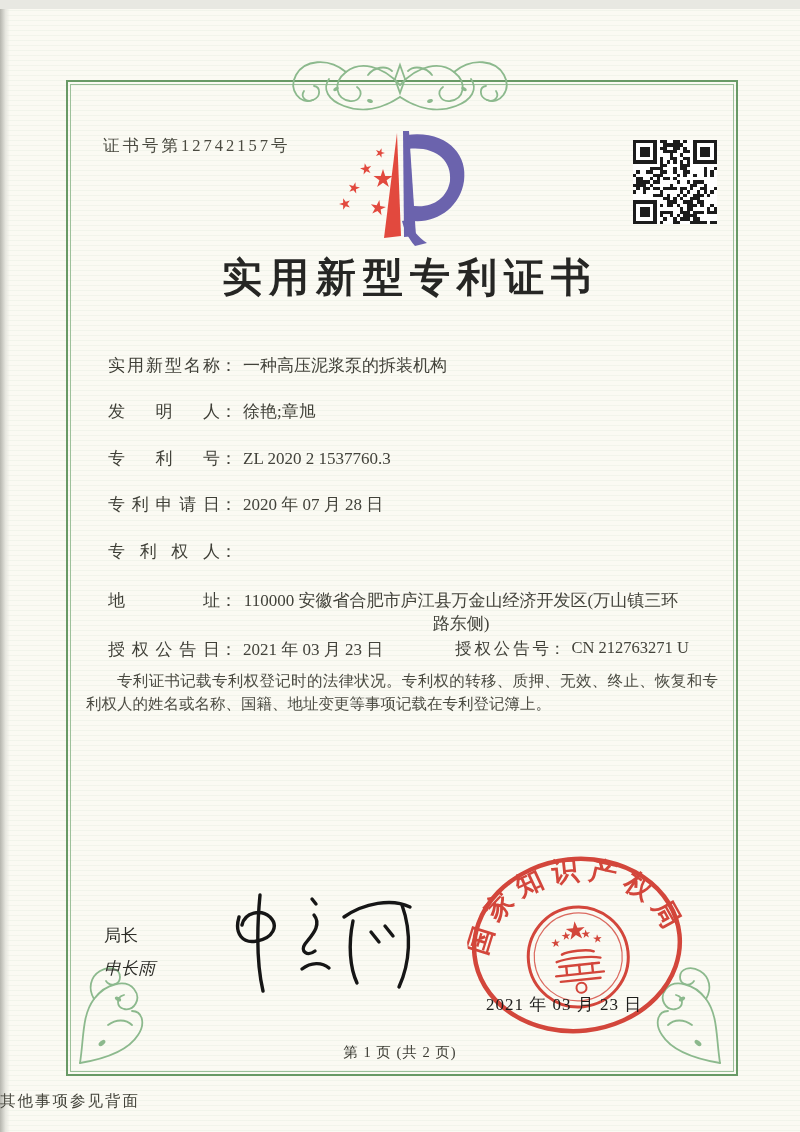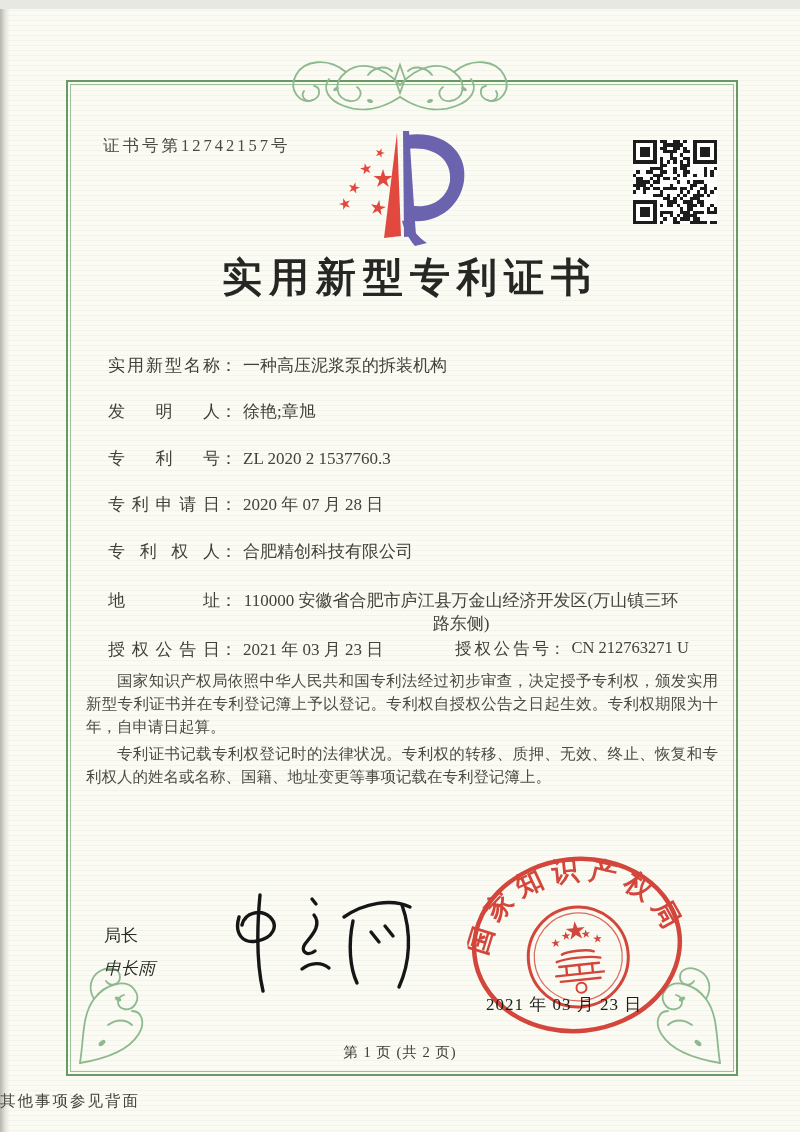--- a/index.html
+++ b/index.html
@@ -345,40 +345,38 @@
     <span class="fvalue">ZL 2020 2 1537760.3</span>
   </div>
   <div class="frow" style="top:484px">
     <span class="flabel">专利申请日</span>
       <span class="fcolon">：</span>
     <span class="fvalue">2020 年 07 月 28 日</span>
   </div>
   <div class="frow" style="top:531px">
     <span class="flabel">专利权人</span>
       <span class="fcolon">：</span>
-    <span class="fvalue">合肥精创科技有限公司</span>
   </div>
   <div class="frow" style="top:580px">
     <span class="flabel">地址</span>
       <span class="fcolon">：</span>
     <span class="fvalue addr">110000 安徽省合肥市庐江县万金山经济开发区(万山镇三环路东侧)</span>
   </div>
   <div class="frow" style="top:629px">
     <span class="flabel">授权公告日</span>
       <span class="fcolon">：</span>
     <span class="fvalue">2021 年 03 月 23 日</span>
   </div>
   <div class="grant-right">
     <span class="flabel">授权公告号</span>
       <span class="fcolon">：</span>
     <span class="fvalue">CN 212763271 U</span>
   </div>
 
   <div class="body-text">
-    <p>国家知识产权局依照中华人民共和国专利法经过初步审查，决定授予专利权，颁发实用新型专利证书并在专利登记簿上予以登记。专利权自授权公告之日起生效。专利权期限为十年，自申请日起算。</p>
     <p>专利证书记载专利权登记时的法律状况。专利权的转移、质押、无效、终止、恢复和专利权人的姓名或名称、国籍、地址变更等事项记载在专利登记簿上。</p>
   </div>
 
   <div class="director-title">局长</div>
   <div class="director-name">申长雨</div>
 
   <svg class="signature" width="210" height="116" viewBox="0 0 210 116">
     <g stroke="#161616" stroke-width="3.4" fill="none" stroke-linecap="round" stroke-linejoin="round">
       <path d="M48,10 C45,42 44,76 51,106"></path>
       <path d="M27,32 C22,49 31,59 45,56 C61,53 67,41 58,32 C49,24 33,27 30,40"></path>

